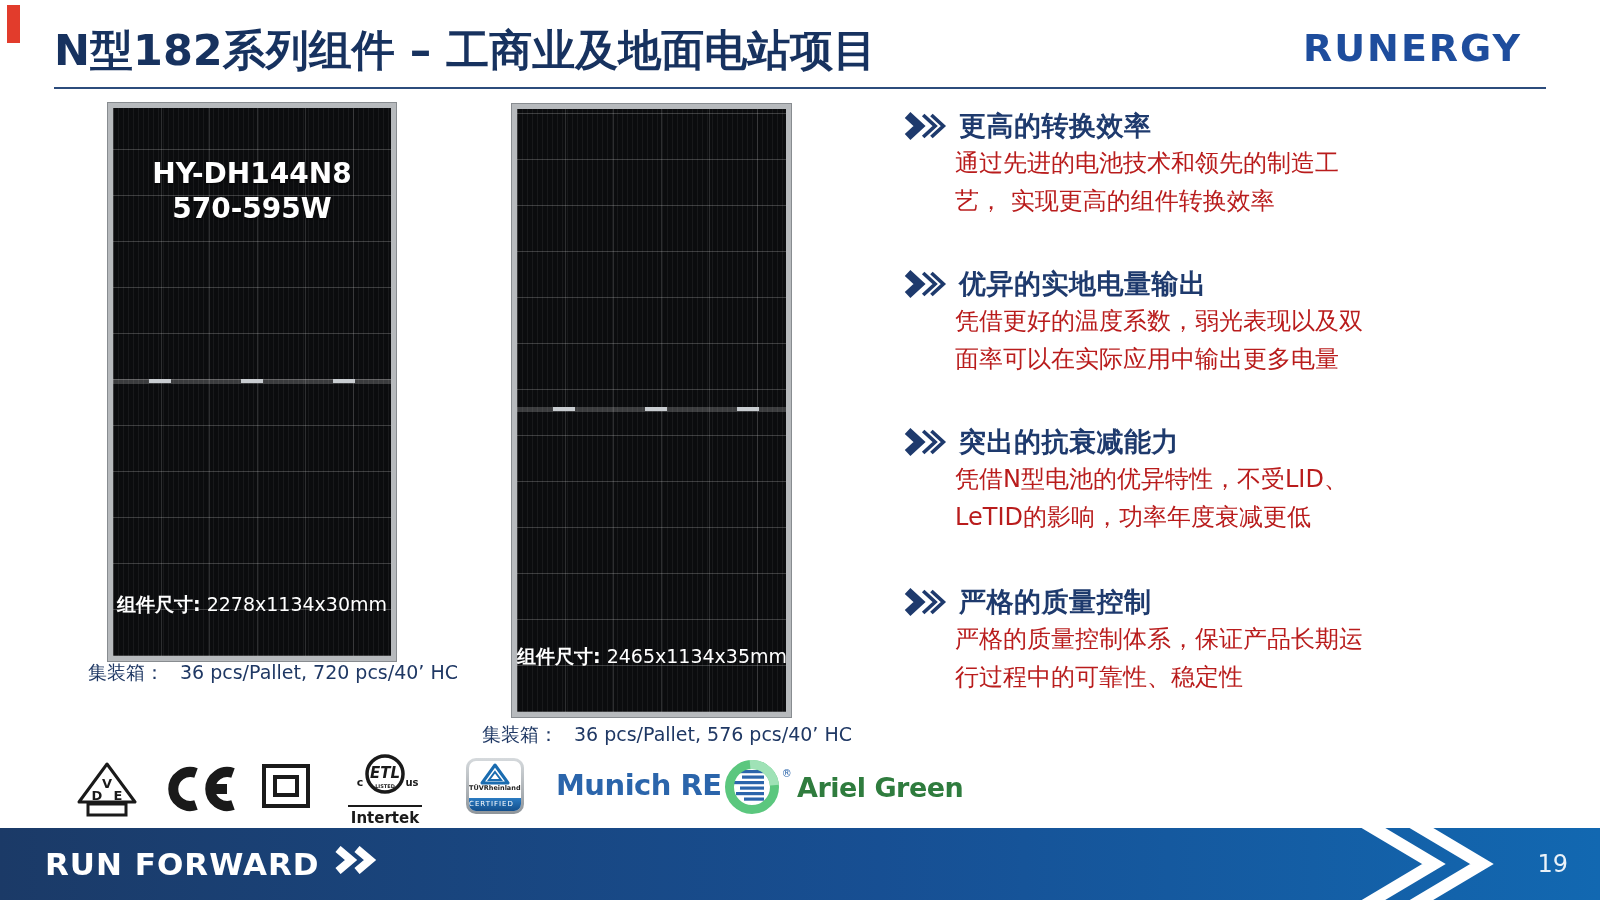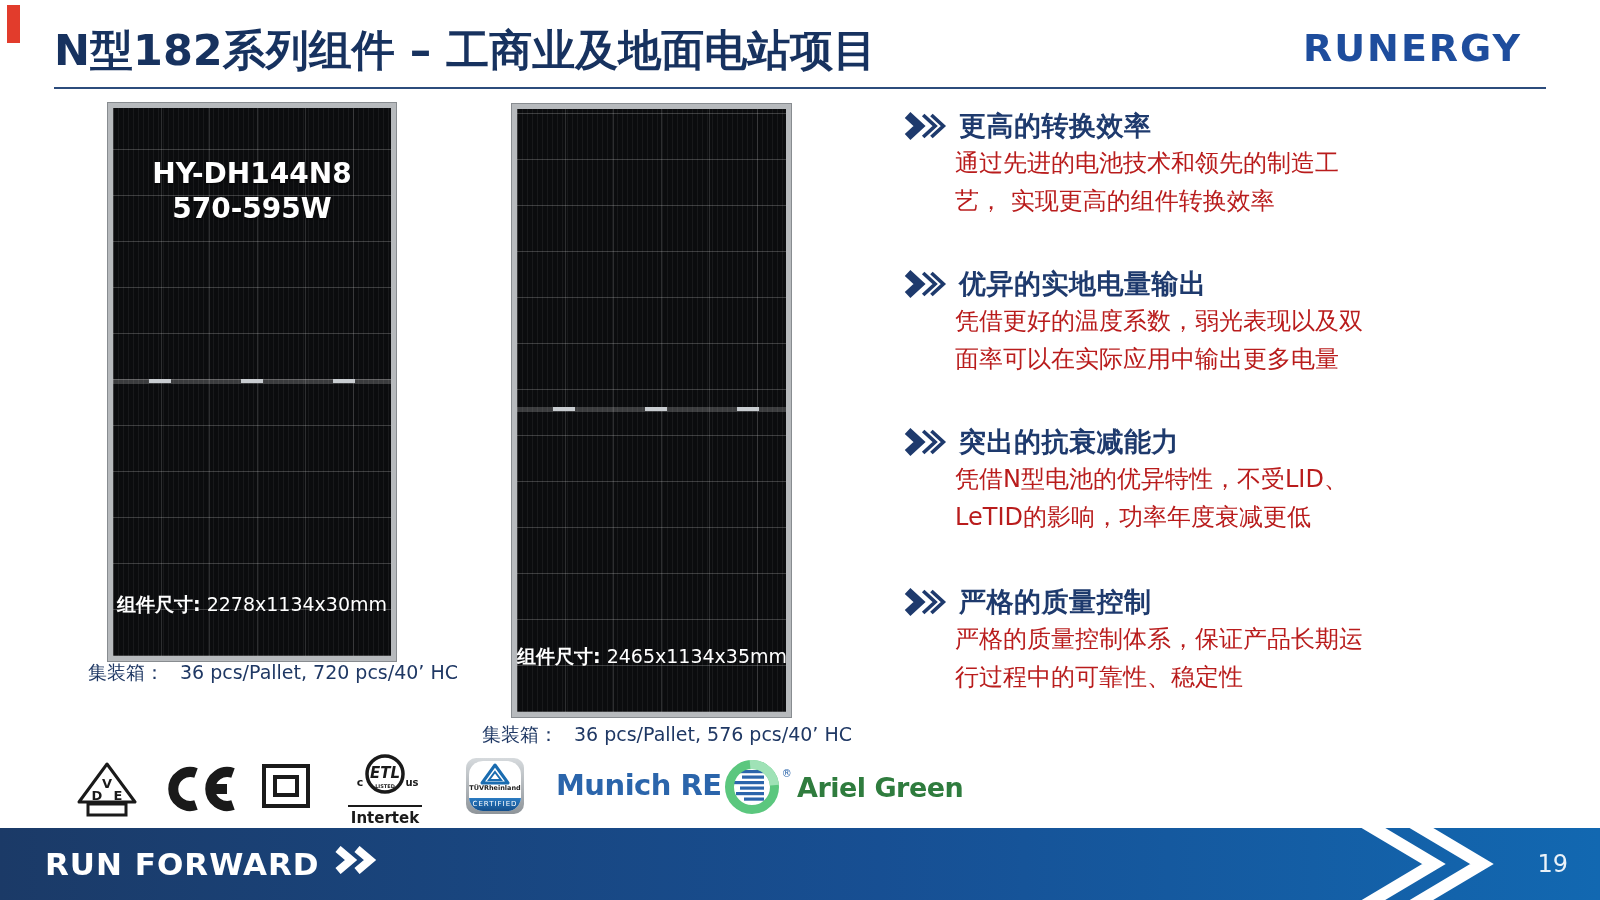--- a/index.html
+++ b/index.html
@@ -37,21 +37,21 @@
   .feature .body { margin-left:52px; color:#b91c1c; font-size:24px; line-height:38px; }
   .chevróns { flex:0 0 auto; }
 
   
   .cert { position:absolute; color:#1a1a1a; }
   .cert svg text { font-family:"DejaVu Sans","Liberation Sans",sans-serif; }
   .sq-outer { width:48px; height:44px; border:4px solid #1a1a1a; display:flex; align-items:center; justify-content:center; }
   .sq-inner { width:26px; height:22px; border:4px solid #1a1a1a; }
   .intertek { text-align:center; font-weight:700; font-size:15px; border-top:2px solid #1a1a1a; padding-top:2px; margin-top:1px; width:74px; }
   .tuv-badge { width:58px; height:56px; border-radius:10px; background:linear-gradient(#d6dadd,#8f959a); padding:3px; }
-  .tuv-in { position:relative; width:100%; height:100%; border-radius:14px; background:#ffffff; overflow:hidden; text-align:center; }
+  .tuv-in { position:relative; width:100%; height:100%; border-radius:7px; background:#ffffff; overflow:hidden; }
   .tuv-brand { font-size:6.5px; font-weight:700; color:#222; margin-top:23px; letter-spacing:0; }
   .tuv-band { position:absolute; left:0; right:0; bottom:0; height:13px; background:linear-gradient(#2b7bc2,#134f8c); color:#fff; font-size:7px; letter-spacing:1px; line-height:13px; }
   .munich { display:flex; align-items:flex-start; gap:10px; color:#2b65ab; }
   .munich .mtxt { font-size:29px; font-weight:700; letter-spacing:-0.5px; line-height:34px; }
   .munich sup { font-size:10px; color:#2b65ab; }
   .ariel { display:flex; align-items:center; gap:18px; }
   .ariel-ring { position:relative; width:54px; height:54px; border-radius:50%; border:9px solid #5bc77e; }
   .ariel-ring::before { content:""; position:absolute; inset:-9px; border-radius:50%; border:9px solid transparent; border-top-color:#9fe2b6; transform:rotate(40deg); }
   .ariel-txt { font-size:27px; font-weight:800; color:#2f7c3e; letter-spacing:-0.5px; }
 

